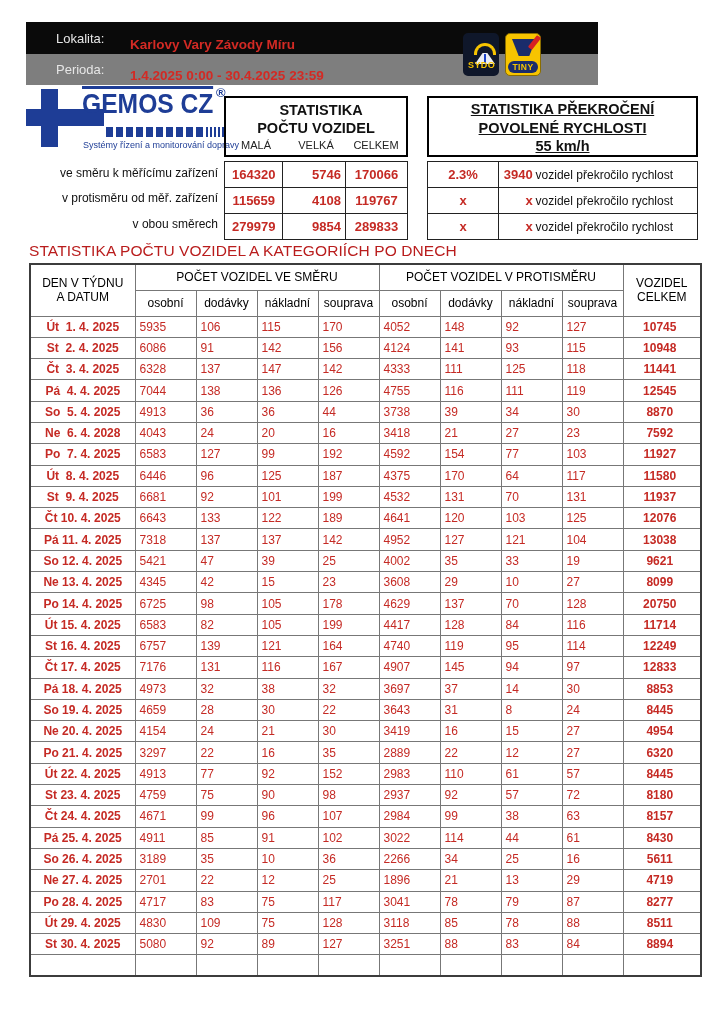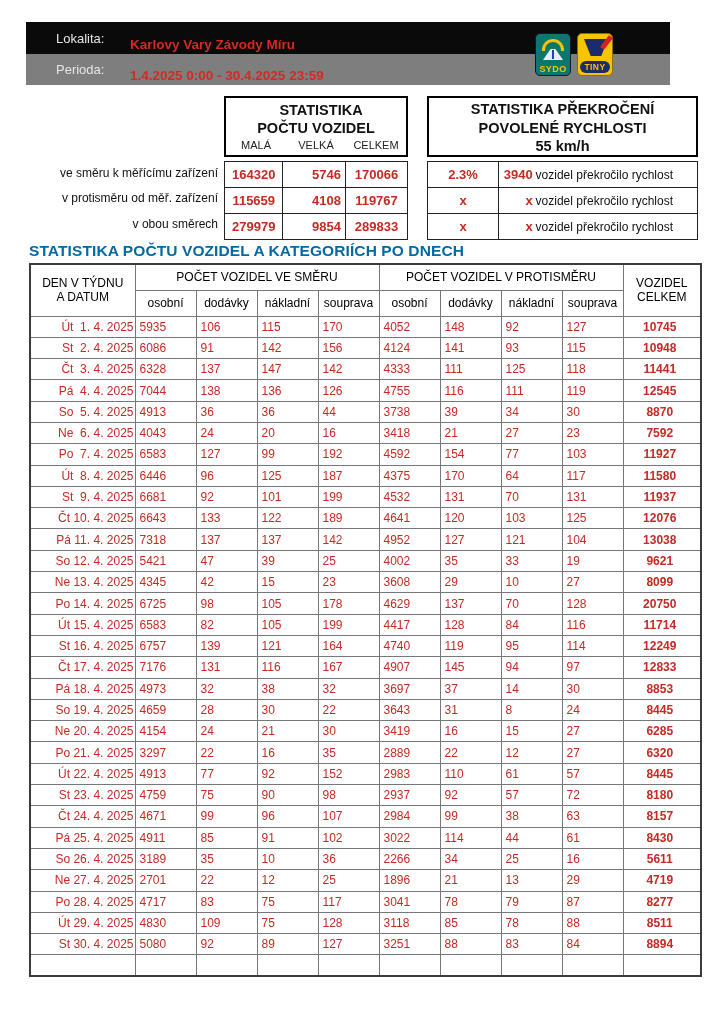--- a/index.html
+++ b/index.html
@@ -1,27 +1,27 @@
 <!DOCTYPE html>
 <html><head>
 <meta charset="utf-8">
 <style>
   html,body{margin:0;padding:0;background:#ffffff;}
   body{width:723px;height:1024px;position:relative;font-family:"Liberation Sans",sans-serif;color:#111;}
   .page{position:absolute;inset:0;background:#fff;overflow:hidden;}
 
   
-  .hdr{position:absolute;left:26px;top:22px;width:644px;}
+  .hdr{position:absolute;left:26px;top:22px;width:572px;}
   .hdr-black{height:32px;background:#0a0a0a;display:flex;align-items:center;}
   .hdr-gray{height:31px;background:#7e7e7e;display:flex;align-items:center;}
   .hdr-label{color:#e6e6e6;font-size:13px;margin-left:30px;width:74px;}
   .hdr-value{color:#d32a24;font-weight:bold;font-size:13.5px;margin-top:12px;}
   .logos{position:absolute;top:11px;right:57px;display:flex;gap:6px;}
   .logo{width:36px;height:43px;border-radius:5px;position:relative;box-sizing:border-box;}
-  .logo-sydo{background:#0f766e;border:1px solid #0f172a;margin-left:27px;}
+  .logo-sydo{background:#0f172a;border:5px solid #0f172a;margin-left:27px;}
   .sydo-arch{position:absolute;top:5px;left:6px;width:22px;height:12px;border:3px solid #f7c400;border-bottom:none;border-radius:12px 12px 0 0;box-sizing:border-box;}
   .sydo-road{position:absolute;top:15px;left:7px;width:20px;height:11px;background:#e9edf6;clip-path:polygon(38% 0,62% 0,100% 100%,0 100%);}
   .sydo-road:after{content:"";position:absolute;left:9px;top:1px;width:2px;height:9px;background:#1c43c9;}
   .logo-text{position:absolute;bottom:1px;left:0;right:0;text-align:center;font-size:9px;font-weight:bold;color:#f7c400;letter-spacing:.4px;}
   .logo-tiny{background:#f7c400;border:1px solid #8a6d00;}
   .tiny-shape{position:absolute;top:5px;left:6px;width:24px;height:17px;background:#1a2c6b;clip-path:polygon(0 0,100% 0,72% 100%,28% 100%);}
   .tiny-pencil{position:absolute;top:1px;right:3px;width:5px;height:15px;background:#d62222;border-radius:1px;transform:rotate(38deg);}
   .tiny-banner{position:absolute;bottom:2px;left:2px;right:2px;height:12px;background:#1a2c6b;border-radius:6px;color:#f7c400;font-size:8.5px;font-weight:bold;text-align:center;line-height:12px;letter-spacing:.4px;}
 
   
@@ -44,34 +44,34 @@
   table.mini{border-collapse:collapse;box-sizing:border-box;}
   .count-grid{position:absolute;left:224px;top:161px;width:184px;}
   .count-grid td{border:1.5px solid #222;height:23px;font-size:13px;font-weight:bold;color:#c52a24;}
   .count-grid td.cg1{width:57px;text-align:center;}
   .count-grid td.cg2{width:60px;text-align:right;padding-right:4px;}
   .count-grid td.cg3{width:61px;text-align:center;}
   .count-labels{position:absolute;left:26px;top:161px;width:192px;}
   .count-labels div{height:25.3px;line-height:25.3px;text-align:right;font-size:12px;color:#111;}
 
   
-  .speed-title-box{position:absolute;left:427px;top:96px;width:271px;height:61px;border:2px solid #000;box-sizing:border-box;text-align:center;font-weight:bold;font-size:14.5px;line-height:1.28;padding-top:2px;}
+  .speed-title-box{position:absolute;left:427px;top:96px;width:271px;height:61px;border:2px solid #000;box-sizing:border-box;text-align:center;font-weight:bold;font-size:14.5px;line-height:1.28;padding-top:2px;text-decoration:underline;}
   .speed-grid{position:absolute;left:427px;top:161px;width:271px;}
   .speed-grid td{border:1.5px solid #222;height:23px;font-size:12px;}
   .speed-grid td.sp1{width:68px;text-align:center;color:#c52a24;font-weight:bold;font-size:13px;}
   .speed-grid td.sp2{text-align:right;padding-right:24px;color:#111;}
   .speed-grid .sp-count{color:#c52a24;font-weight:bold;font-size:13px;margin-right:3px;}
 
   
-  .section-title{position:absolute;left:29px;top:242px;font-size:15.5px;font-weight:bold;color:#0369a1;letter-spacing:.1px;}
+  .section-title{position:absolute;left:29px;top:242px;font-size:15.5px;font-weight:normal;color:#b91c1c;letter-spacing:.1px;}
   .daily{position:absolute;left:29px;top:263px;width:671px;border-collapse:collapse;table-layout:fixed;border:2px solid #3c3c3c;}
   .daily th,.daily td{border:1px solid #777;box-sizing:border-box;overflow:hidden;}
   .daily thead th{font-weight:normal;font-size:12px;color:#000;height:26px;background:#fff;text-align:center;}
   .daily tbody td{height:21.3px;}
-  .c-date{color:#c52a24;font-weight:normal;font-size:12px;text-align:right;white-space:pre;}
+  .c-date{color:#c52a24;font-weight:bold;font-size:12px;text-align:center;white-space:pre;}
   .c-num{color:#c52a24;font-size:12px;text-align:left;padding-left:4px;}
   .c-total{color:#c52a24;font-weight:bold;font-size:12px;text-align:center;padding-right:5px;}
 </style>
 </head>
 <body>
 
 <div class="page">
 
   <div class="hdr">
     <div class="hdr-black">
@@ -89,20 +89,29 @@
         <div class="logo-text">SYDO</div>
       </div>
       <div class="logo logo-tiny">
         <div class="tiny-shape"></div>
         <div class="tiny-pencil"></div>
         <div class="tiny-banner">TINY</div>
       </div>
     </div>
   </div>
 
+  <div class="gemos">
+    <div class="cross-v"></div>
+    <div class="cross-h"></div>
+    <div class="gemos-name">GEMOS CZ</div>
+    <div class="gemos-reg">®</div>
+    <div class="gemos-dash"></div>
+    <div class="gemos-dash-end"></div>
+    <div class="gemos-tagline">Systémy řízení a monitorování dopravy</div>
+  </div>
 
   <div class="count-title-box">
     <div class="ct-line">STATISTIKA</div>
     <div class="ct-line">POČTU VOZIDEL</div>
     <div class="ct-cols">
       <span class="ct-c1">MALÁ</span>
       <span class="ct-c2">VELKÁ</span>
       <span class="ct-c3">CELKEM</span>
     </div>
   </div>
@@ -250,21 +259,21 @@
           <td class="c-num">36</td>
           <td class="c-num">36</td>
           <td class="c-num">44</td>
           <td class="c-num">3738</td>
           <td class="c-num">39</td>
           <td class="c-num">34</td>
           <td class="c-num">30</td>
           <td class="c-total">8870</td>
         </tr>
         <tr>
-          <td class="c-date">Ne  6. 4. 2025</td>
+          <td class="c-date">Ne  6. 4. 2028</td>
           <td class="c-num">4043</td>
           <td class="c-num">24</td>
           <td class="c-num">20</td>
           <td class="c-num">16</td>
           <td class="c-num">3418</td>
           <td class="c-num">21</td>
           <td class="c-num">27</td>
           <td class="c-num">23</td>
           <td class="c-total">7592</td>
         </tr>
@@ -427,21 +436,21 @@
         <tr>
           <td class="c-date">Ne 20. 4. 2025</td>
           <td class="c-num">4154</td>
           <td class="c-num">24</td>
           <td class="c-num">21</td>
           <td class="c-num">30</td>
           <td class="c-num">3419</td>
           <td class="c-num">16</td>
           <td class="c-num">15</td>
           <td class="c-num">27</td>
-          <td class="c-total">6285</td>
+          <td class="c-total">4954</td>
         </tr>
         <tr>
           <td class="c-date">Po 21. 4. 2025</td>
           <td class="c-num">3297</td>
           <td class="c-num">22</td>
           <td class="c-num">16</td>
           <td class="c-num">35</td>
           <td class="c-num">2889</td>
           <td class="c-num">22</td>
           <td class="c-num">12</td>

